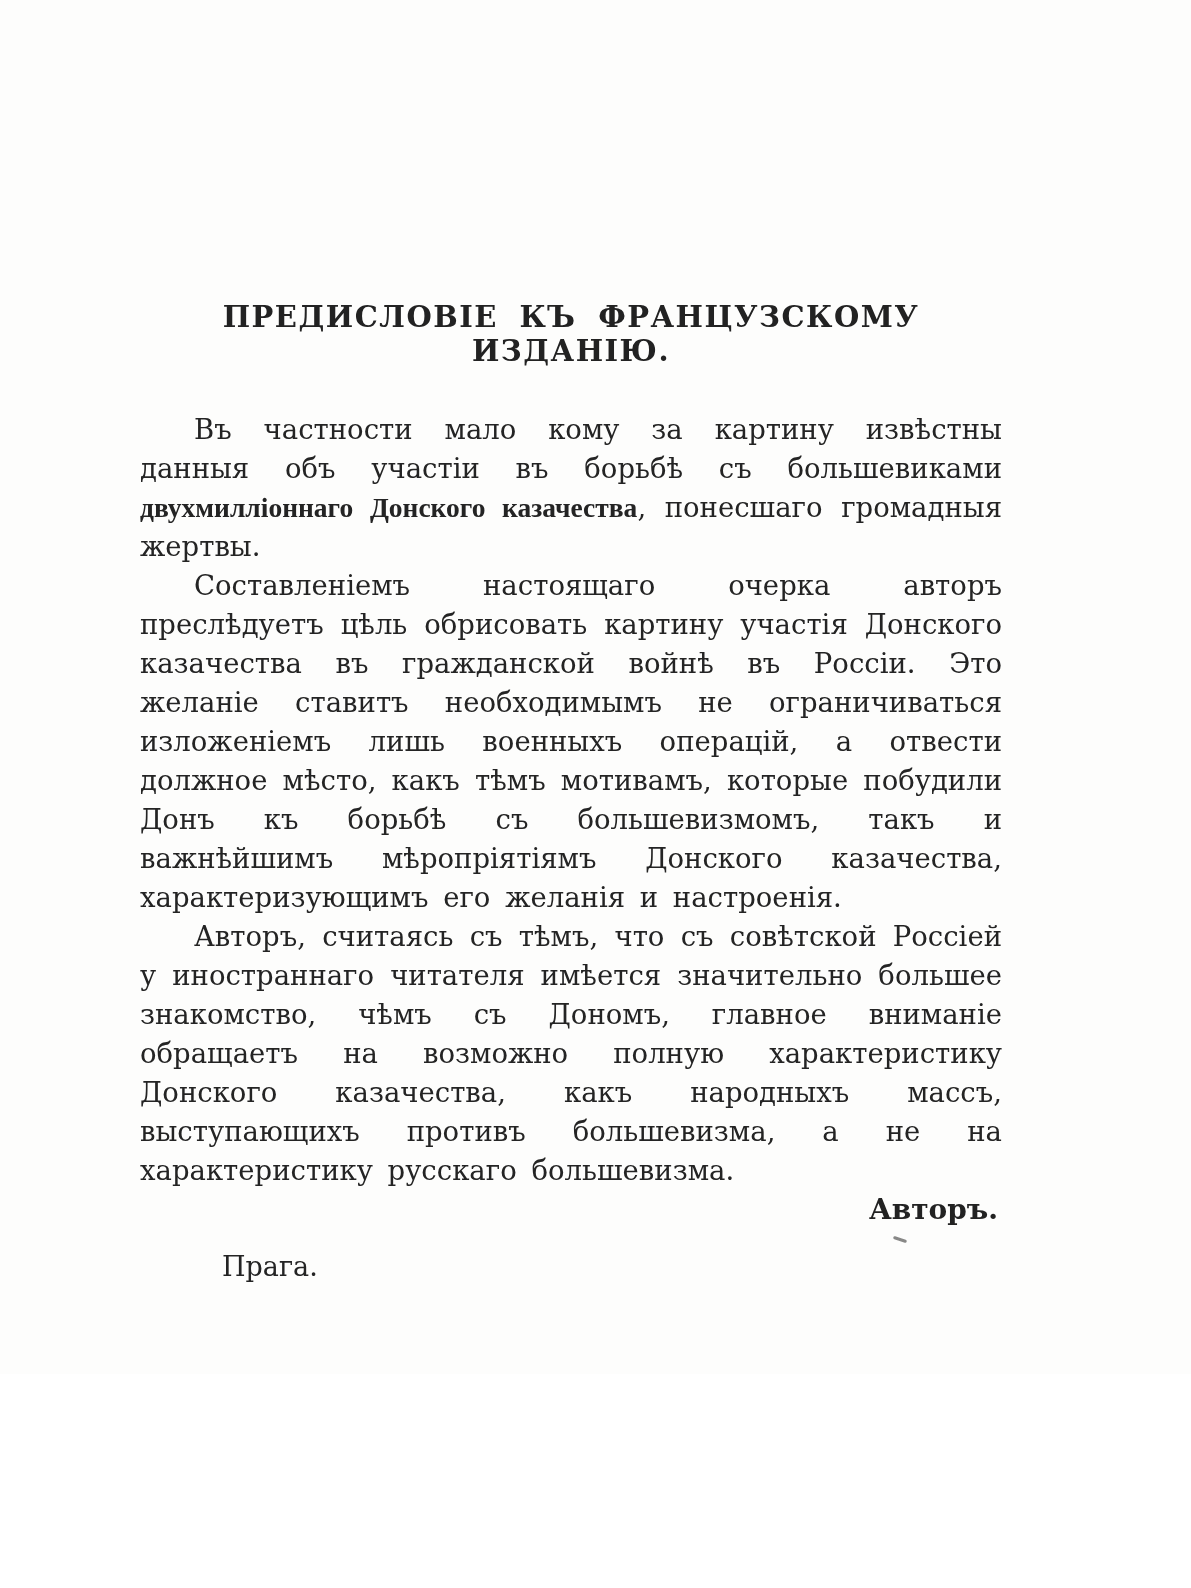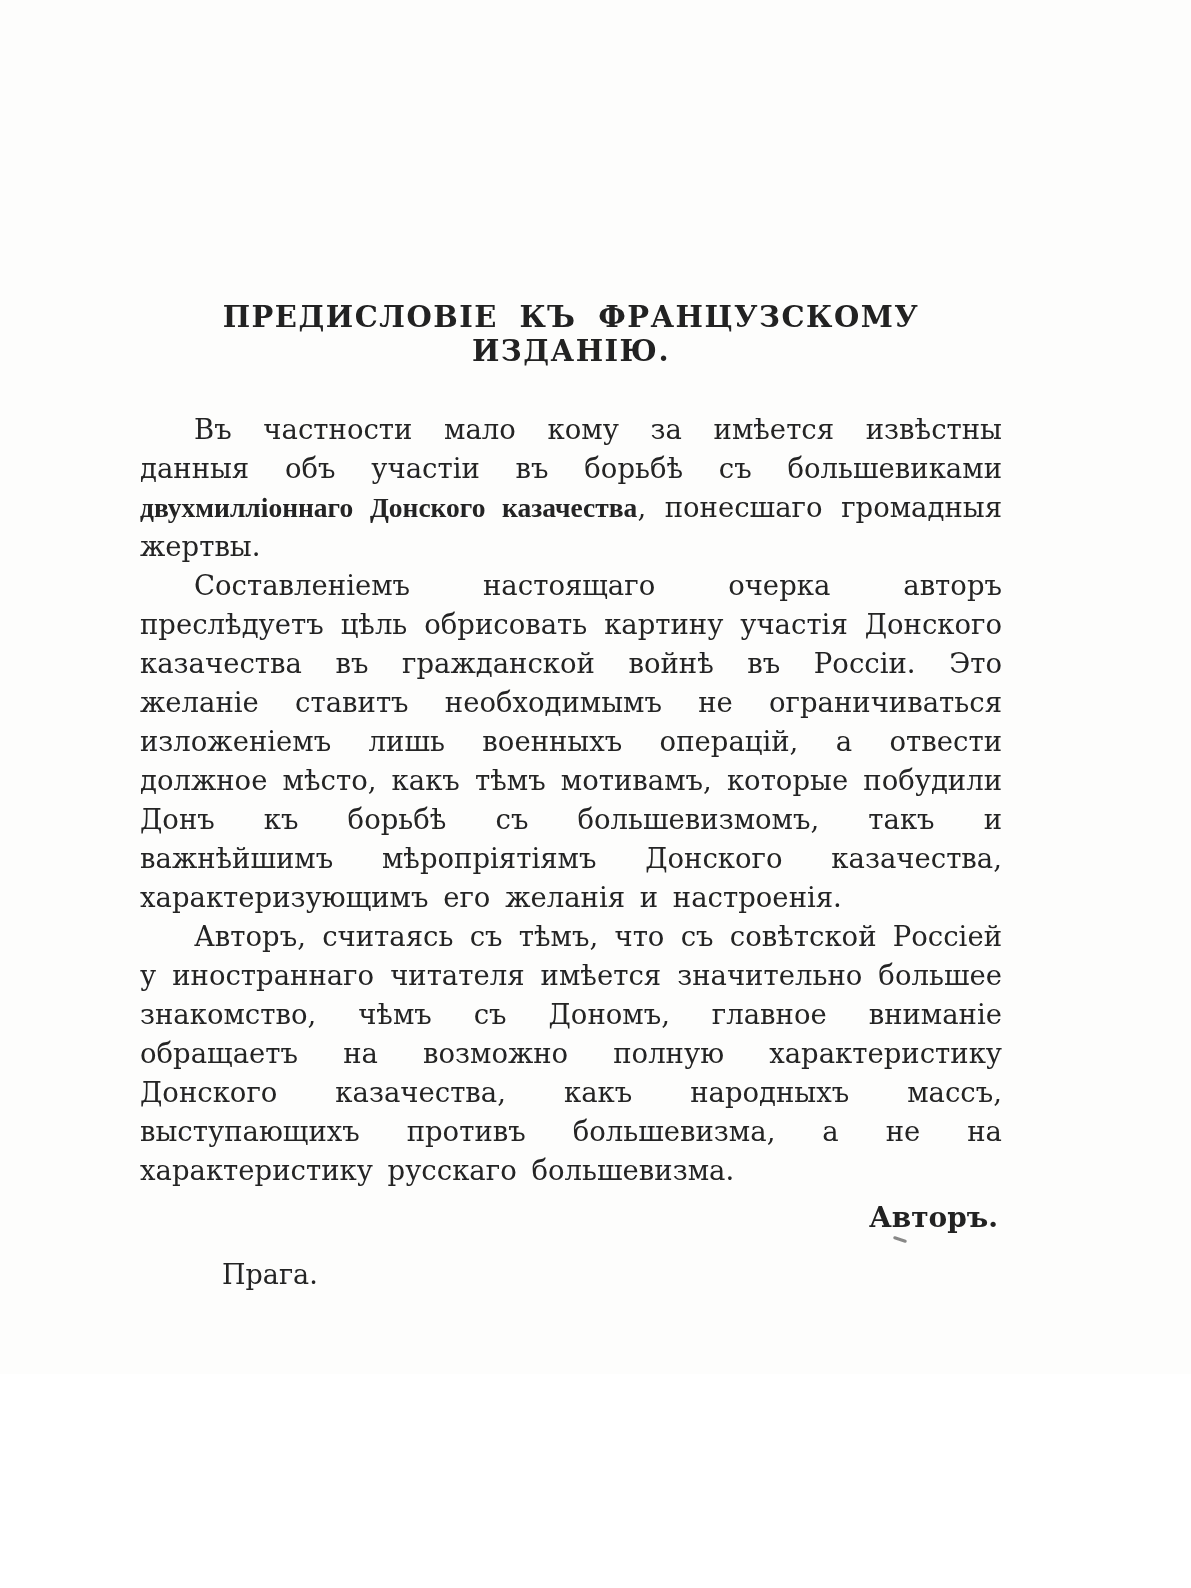--- a/index.html
+++ b/index.html
@@ -50,21 +50,21 @@
   .body-copy p + p {
     margin-top: 0;
   }
 
   .bold-run {
     font-weight: bold;
     font-family: Liberation Serif, serif;
   }
 
   .signature {
-    margin-top: 8px;
+    margin-top: 0;
     font-size: 28px;
     line-height: 39px;
     font-weight: bold;
     text-align: right;
     padding-right: 4px;
     color: #222;
   }
 
   .imprint {
     margin-top: 18px;
@@ -101,21 +101,21 @@
 
 <div class="page">
 
   <div class="text-block">
 
     <h1 class="doc-title">ПРЕДИСЛОВІЕ КЪ ФРАНЦУЗСКОМУ ИЗДАНІЮ.</h1>
 
     <div class="body-copy">
 
 
-      <p><span>Въ частности мало кому за имѣется извѣстны данныя объ участіи въ борьбѣ съ большевиками </span><span class="bold-run">двухмилліоннаго Донского казачества</span><span>, понесшаго громадныя жертвы.</span></p>
+      <p><span>Въ частности мало кому за картину извѣстны данныя объ участіи въ борьбѣ съ большевиками </span><span class="bold-run">двухмилліоннаго Донского казачества</span><span>, понесшаго громадныя жертвы.</span></p>
 
       <p>Составленіемъ настоящаго очерка авторъ преслѣдуетъ цѣль обрисовать картину участія Донского казачества въ гражданской войнѣ въ Россіи. Это желаніе ставитъ необходимымъ не ограничиваться изложеніемъ лишь военныхъ операцій, а отвести должное мѣсто, какъ тѣмъ мотивамъ, которые побудили Донъ къ борьбѣ съ большевизмомъ, такъ и важнѣйшимъ мѣропріятіямъ Донского казачества, характеризующимъ его желанія и настроенія.</p>
 
       <p>Авторъ, считаясь съ тѣмъ, что съ совѣтской Россіей у иностраннаго читателя имѣется значительно большее знакомство, чѣмъ съ Дономъ, главное вниманіе обращаетъ на возможно полную характеристику Донского казачества, какъ народныхъ массъ, выступающихъ противъ большевизма, а не на характеристику русскаго большевизма.</p>
 
 
     </div>
 
     <div class="signature">Авторъ.</div>
 

